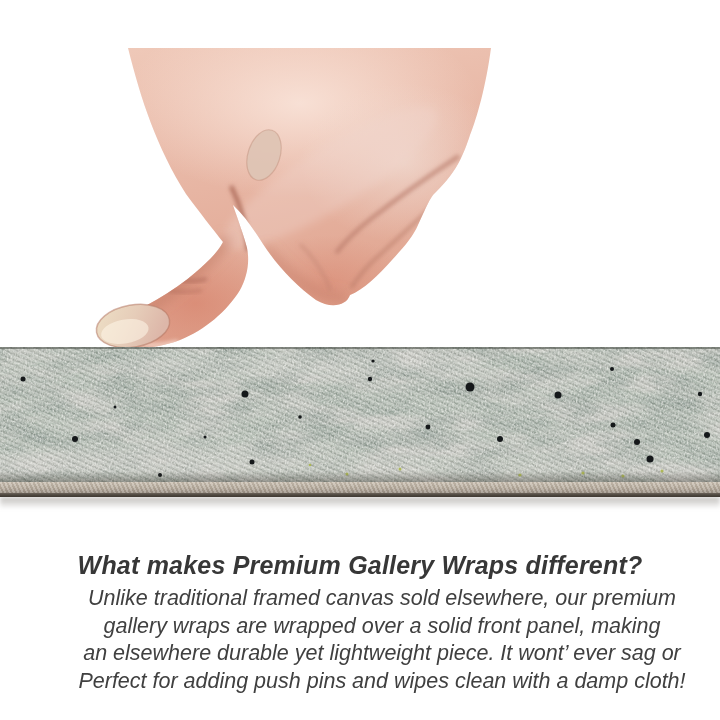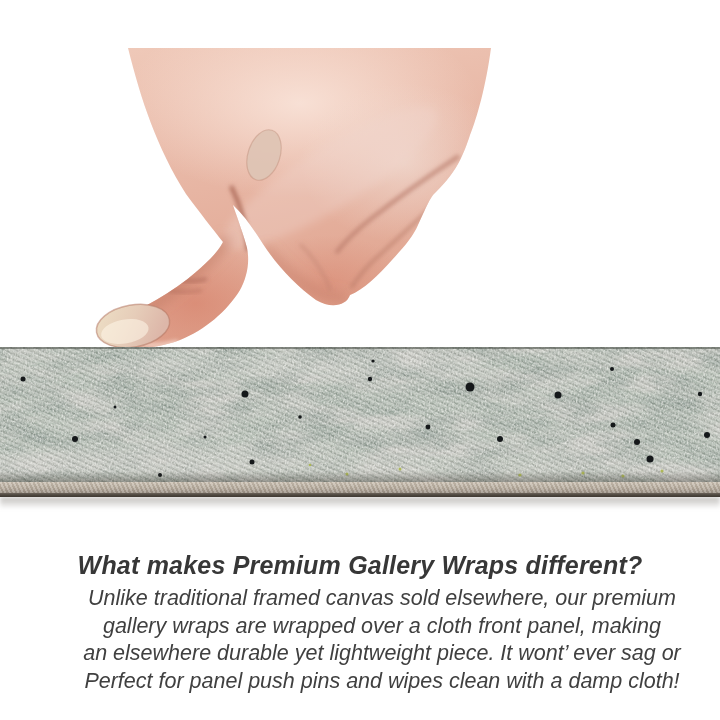--- a/index.html
+++ b/index.html
@@ -210,18 +210,18 @@
       </svg>
     </div>
     <div class="strip-side"></div>
     <div class="strip-edge"></div>
     <div class="strip-shadow"></div>
   </div>
 
   <section class="info">
     <h2>What makes Premium Gallery Wraps different?</h2>
     <p>Unlike traditional framed canvas sold elsewhere, our premium</p>
-    <p>gallery wraps are wrapped over a cloth front panel, making</p>
+    <p>gallery wraps are wrapped over a solid front panel, making</p>
     <p>an elsewhere durable yet lightweight piece. It wont’ ever sag or</p>
-    <p>Perfect for panel push pins and wipes clean with a damp cloth!</p>
+    <p>Perfect for adding push pins and wipes clean with a damp cloth!</p>
   </section>
 
 </div>
 
 </body></html>

